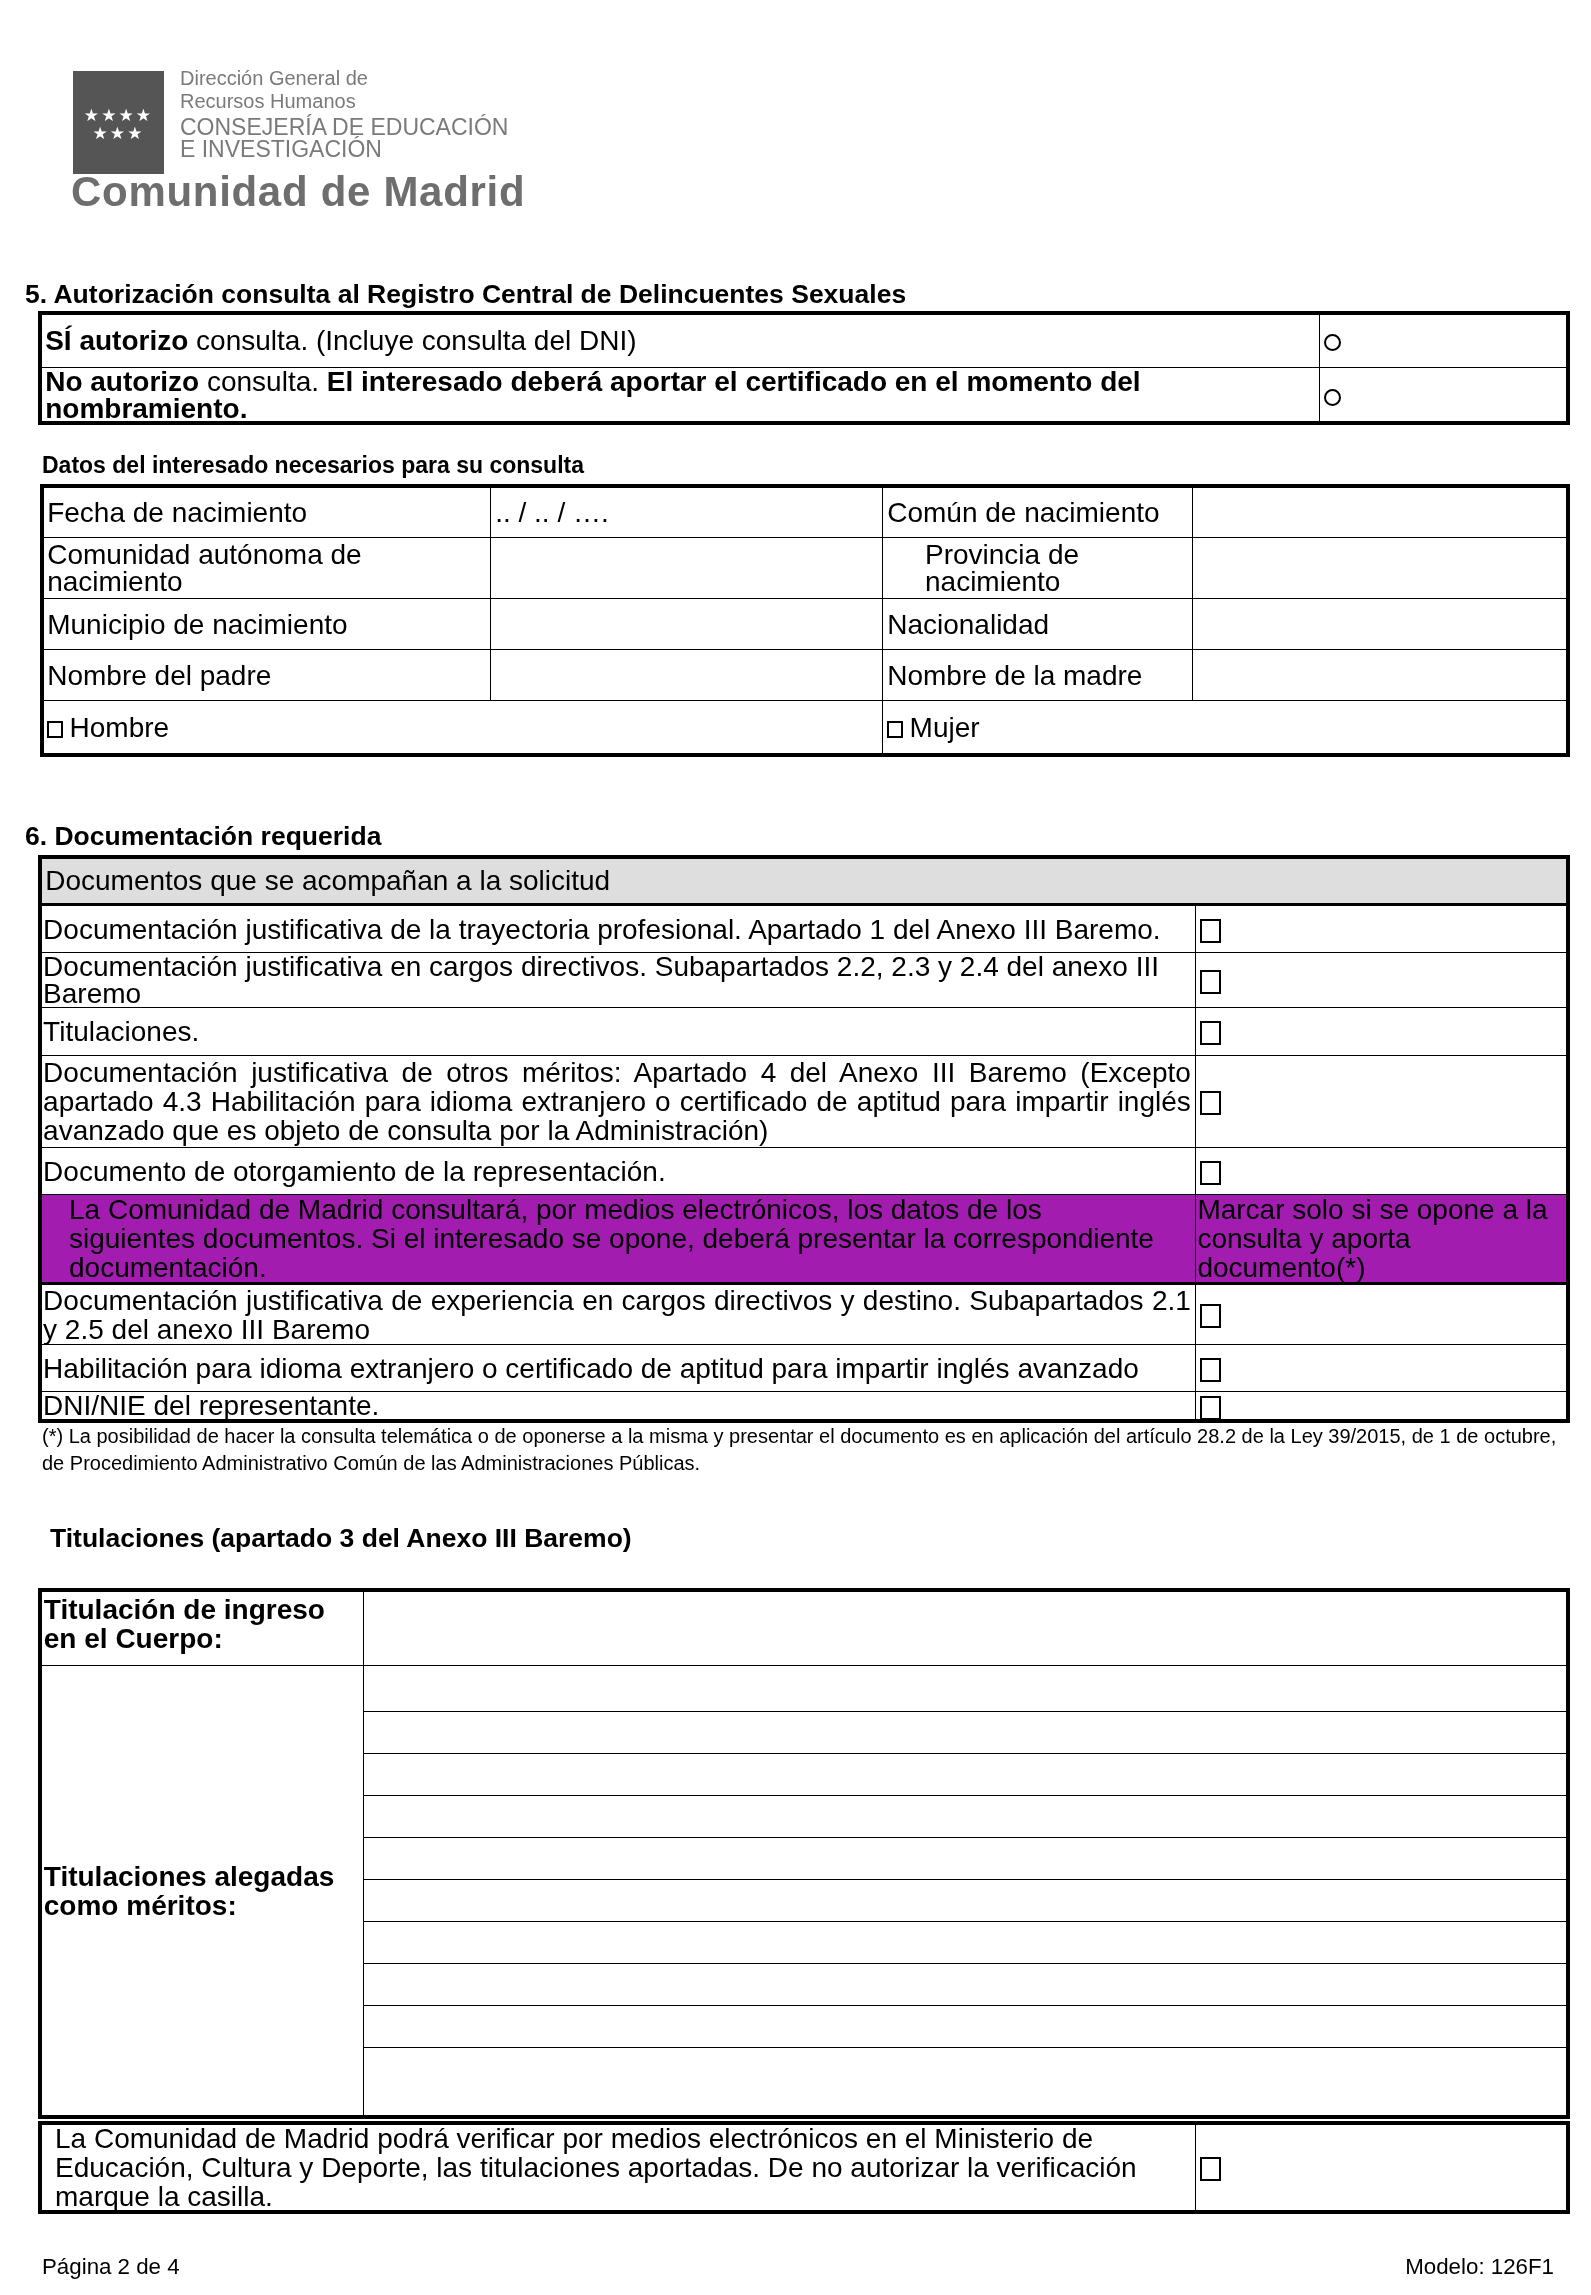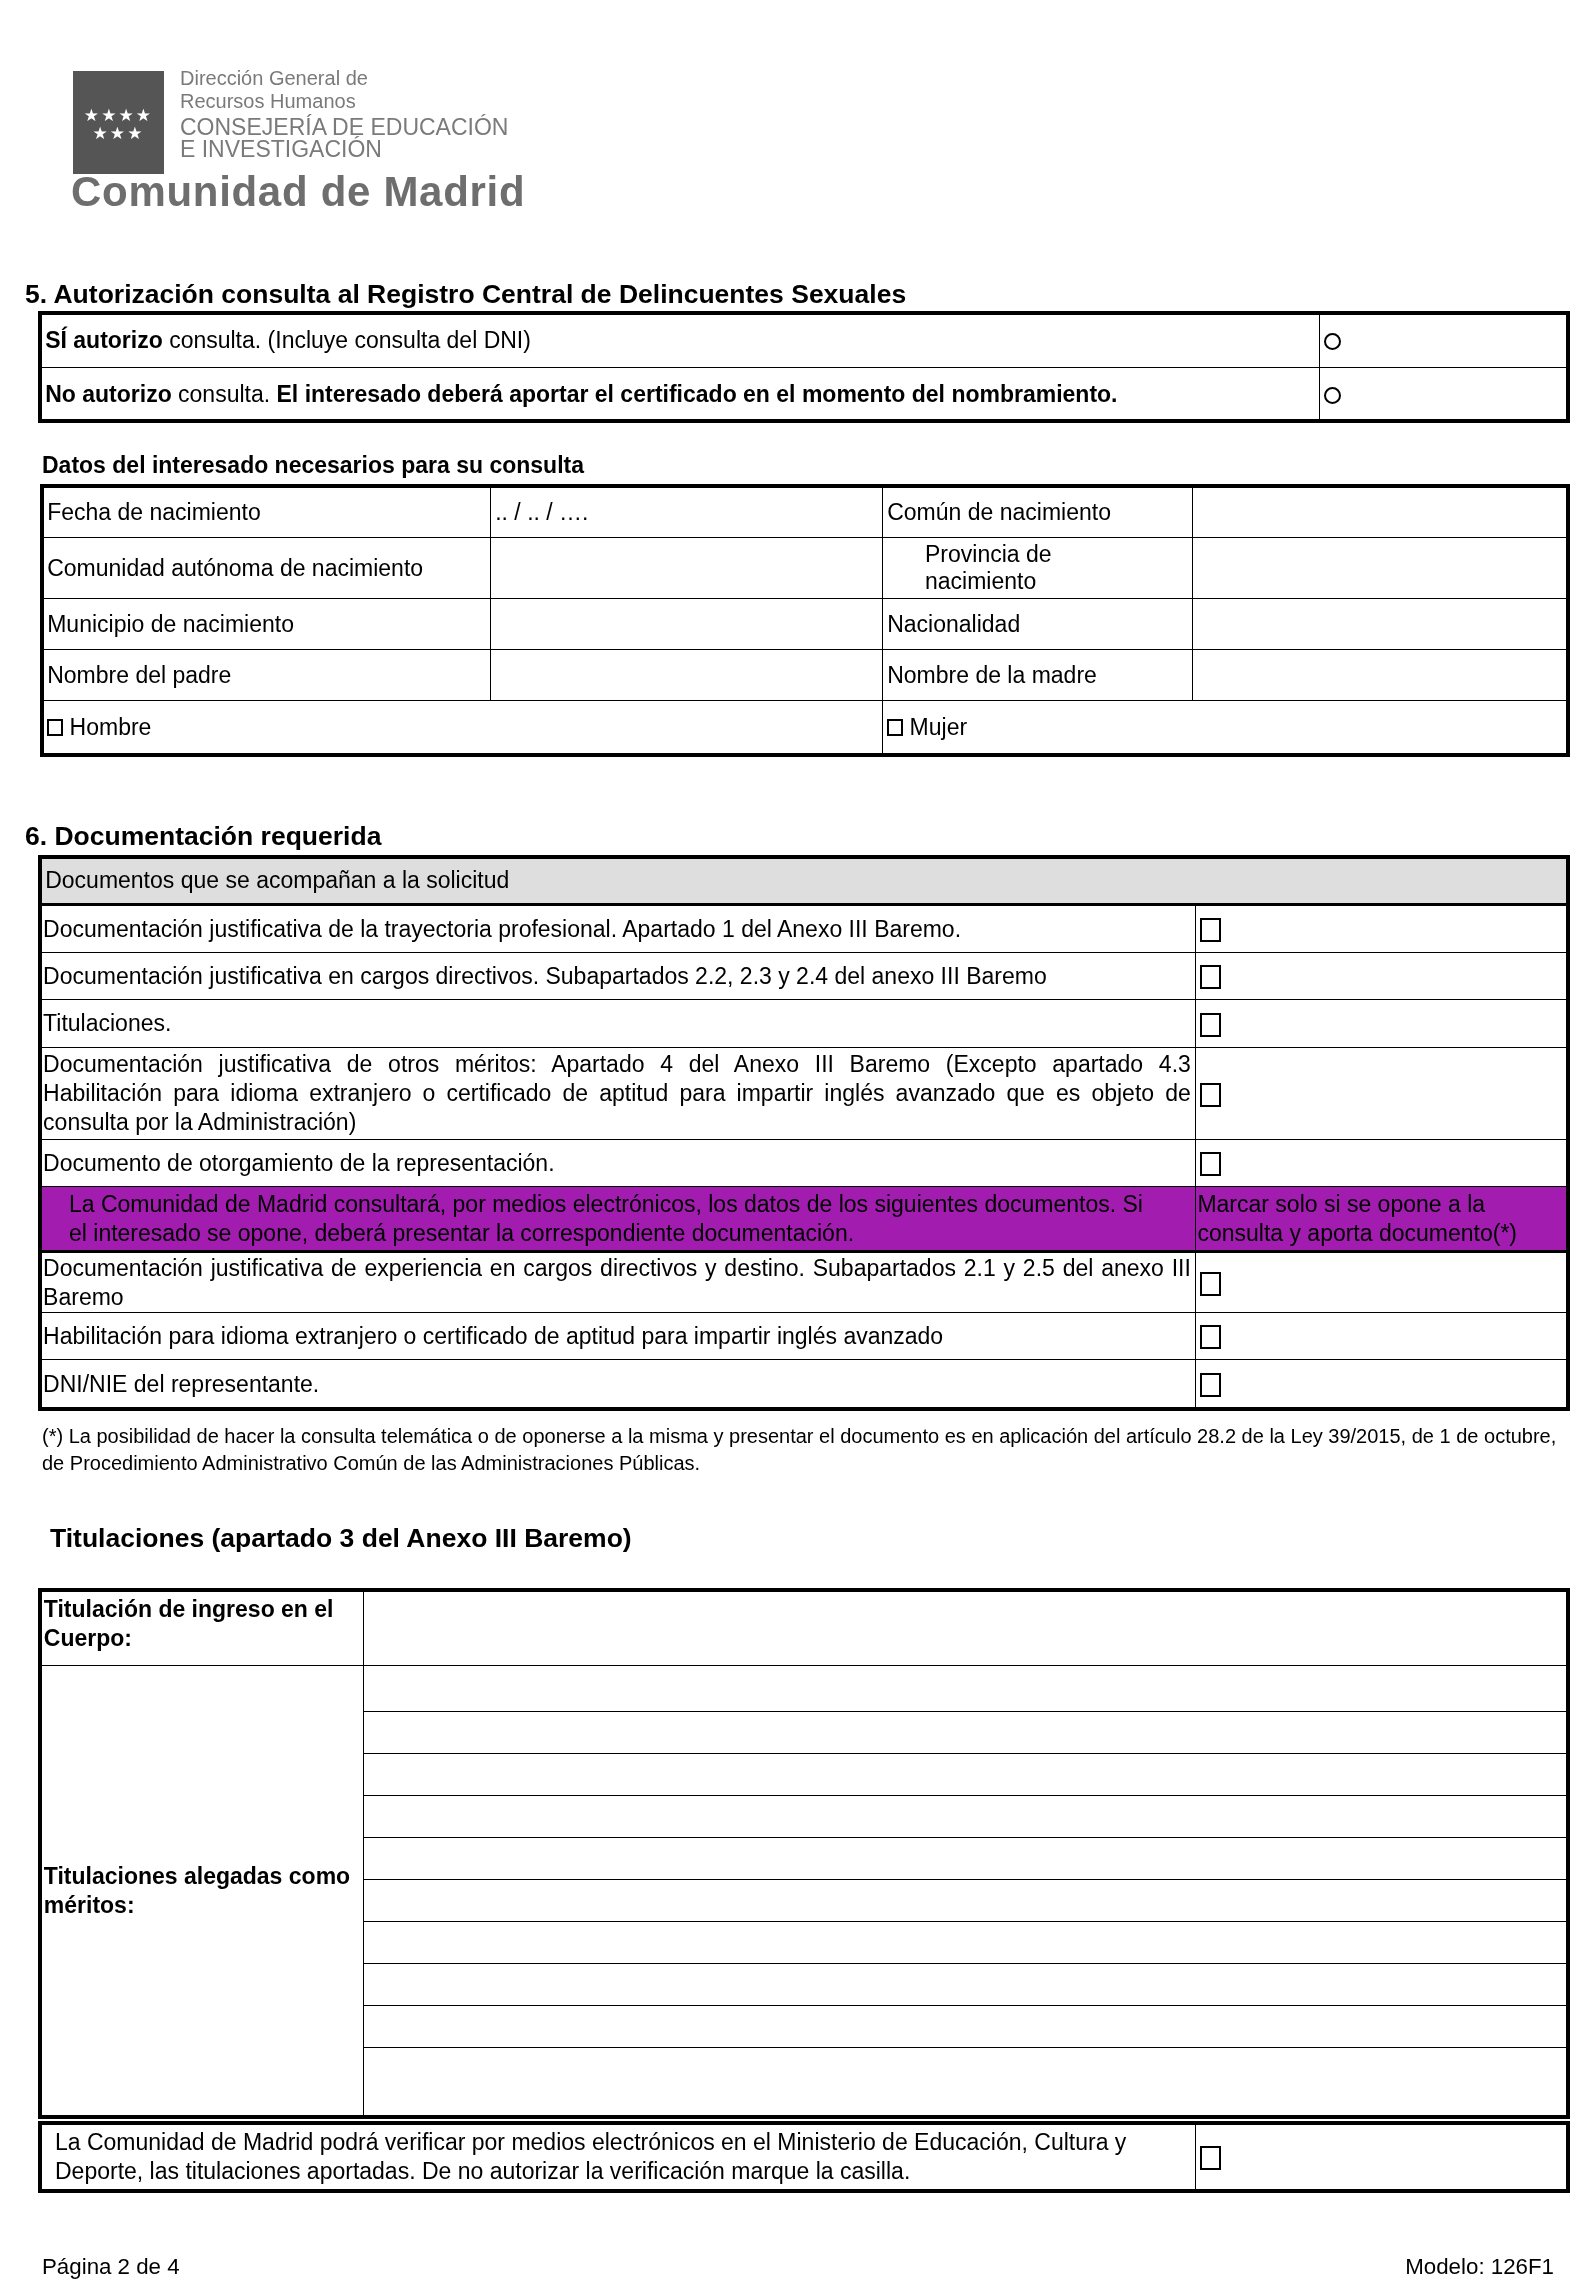--- a/index.html
+++ b/index.html
@@ -11,21 +11,21 @@
   .logo-box { left:73px; top:71px; width:91px; height:103px; background:#555; }
   .stars { position:absolute; left:0; width:100%; text-align:center; color:#fff; font-size:17px; line-height:17px; letter-spacing:2.1px; }
   .logo-text { left:180px; color:#7a7a7a; font-size:20px; line-height:24px; }
   .logo-caps { left:180px; color:#7a7a7a; font-size:23px; line-height:21.6px; }
   .brand { left:71px; top:168px; font-size:42px; font-weight:bold; color:#6e6e6e; letter-spacing:0.7px; }
 
   .section-title { font-size:26.5px; font-weight:bold; left:25px; }
   .sub-title { font-size:23px; font-weight:bold; left:42px; }
 
   table { border-collapse:collapse; position:absolute; table-layout:fixed; }
-  td { border:1.4px solid #000; padding:0 4.2px; font-size:23px; line-height:27px; vertical-align:middle; box-sizing:border-box; }
+  td { border:1.4px solid #000; padding:0 4.2px; font-size:28px; line-height:27px; vertical-align:middle; box-sizing:border-box; }
   .outer { outline:4.2px solid #000; outline-offset:-2.1px; }
   .center { text-align:left; }
   .gray { background:#dedede; }
   .gray2 { background:#a21caf; }
   .radio { display:inline-block; width:17px; height:17px; border:2.1px solid #000; border-radius:50%; box-sizing:border-box; vertical-align:middle; }
   .check { display:inline-block; width:21px; height:24px; border:2.8px solid #000; box-sizing:border-box; vertical-align:middle; background:#fff; }
   .check-sm { display:inline-block; width:15.4px; height:17px; border:2.1px solid #000; box-sizing:border-box; vertical-align:-1.4px; margin-right:7px; }
   .thick-row td { border-bottom-width:3.5px; }
   .note { left:42px; top:1423px; width:1522px; font-size:20px; line-height:26.5px; }
   .footer { font-size:22.3px; top:2241px; }

